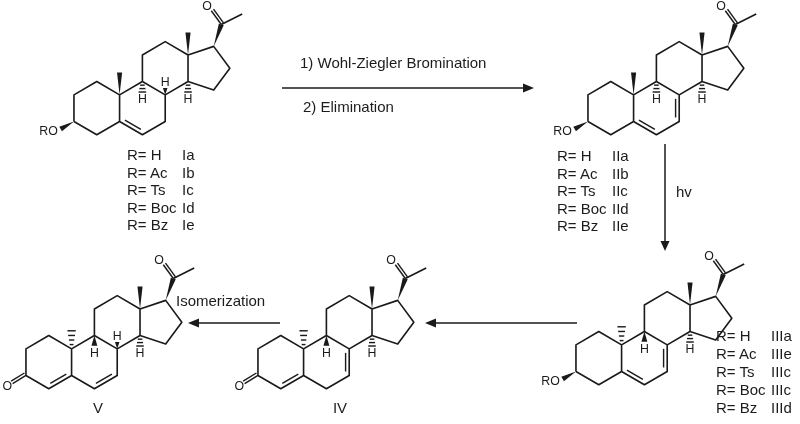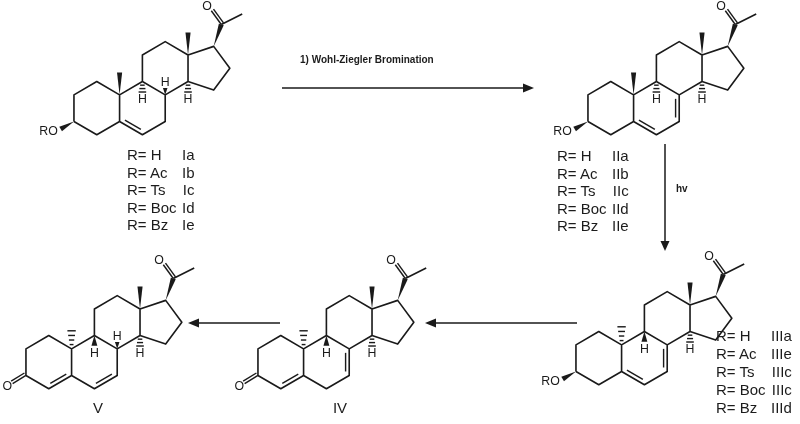--- a/index.html
+++ b/index.html
@@ -1,24 +1,24 @@
 <!DOCTYPE html>
 <html><head>
 <meta charset="utf-8">
 <style>
   html,body{margin:0;padding:0;background:#ffffff;}
   .page{
     position:relative;width:800px;height:424px;background:#ffffff;
     font-family:"Liberation Sans",sans-serif;color:#1c1c1c;overflow:hidden;
   }
   .abs{position:absolute;}
-  .rxn-label{font-size:10px;white-space:nowrap;font-weight:bold;}
+  .rxn-label{font-size:15px;white-space:nowrap;}
   .struct-label{font-size:15px;width:40px;text-align:center;}
   .rlist{font-size:15px;}
-  .rlist .row{display:flex;line-height:17.5px;white-space:nowrap;justify-content:space-between;}
+  .rlist .row{display:flex;line-height:17.5px;white-space:nowrap;}
   .rlist.wide .row{line-height:18px;}
   .rlist .rpart{width:55px;}
   svg{overflow:visible;}
   svg text{font-family:"Liberation Sans",sans-serif;font-size:13px;fill:#1a1a1a;}
   .bond{stroke:#1a1a1a;stroke-width:1.7;fill:none;stroke-linejoin:round;}
   .inner{stroke:#1a1a1a;stroke-width:1.5;}
   .wedge{fill:#1a1a1a;stroke:none;}
   .hash{stroke:#1a1a1a;stroke-width:1.5;}
   .arrow-line{stroke:#1a1a1a;stroke-width:1.5;fill:none;}
   .arrow-head{fill:#1a1a1a;stroke:none;}
@@ -88,20 +88,21 @@
         <span class="rpart">R= Bz</span>
         <span>Ie</span>
       </div>
   </div>
 
   <div class="abs rxn-label" style="left:300px;top:54px">1) Wohl-Ziegler Bromination</div>
   <svg class="abs" style="left:278px;top:80px" width="258" height="16">
     <line class="arrow-line" x1="4" y1="8" x2="245" y2="8"></line>
     <polygon class="arrow-head" points="245,3.5 256,8 245,12.5"></polygon>
   </svg>
+  <div class="abs rxn-label" style="left:303px;top:98px">2) Elimination</div>
 
   <svg class="abs" style="left:548px;top:-4px" width="232" height="161.6" viewBox="-14 0 244 170">
     <g>
       <path class="bond" d="M28,132 L28,104 L52,90 L76,104 L76,132 L52,146 L28,132
                            M76,132 L100,146 L124,132 L124,104 L100,90 L76,104
                            M100,90 L100,62 L124,48 L148,62 L148,90 L124,104
                            M148,90 L175,99 L192,76 L175,53 L148,62
                            M183,30 L205,19"></path>
       <line class="inner" x1="81.6" y1="130.6" x2="98.4" y2="140.4"></line>
       <line class="inner" x1="120.2" y1="127.8" x2="120.2" y2="108.2"></line>
@@ -262,20 +263,21 @@
     </g>
     <g>
       <line class="hash" x1="145.6" y1="93.8" x2="150.4" y2="93.8"></line>
       <line class="hash" x1="144.8" y1="97.4" x2="151.2" y2="97.4"></line>
       <line class="hash" x1="144" y1="101" x2="152" y2="101"></line>
       <text x="148" y="113" text-anchor="middle">H</text>
     </g>
   </svg>
   <div class="abs struct-label" style="left:320px;top:399px">IV</div>
 
+  <div class="abs rxn-label" style="left:176px;top:292px">Isomerization</div>
   <svg class="abs" style="left:188px;top:315px" width="96" height="16">
     <line class="arrow-line" x1="92" y1="8" x2="11" y2="8"></line>
     <polygon class="arrow-head" points="11,3.5 0,8 11,12.5"></polygon>
   </svg>
 
   <svg class="abs" style="left:-14px;top:250px" width="232" height="161.6" viewBox="-14 0 244 170">
     <g>
       <path class="bond" d="M28,132 L28,104 L52,90 L76,104 L76,132 L52,146 L28,132
                            M76,132 L100,146 L124,132 L124,104 L100,90 L76,104
                            M100,90 L100,62 L124,48 L148,62 L148,90 L124,104

